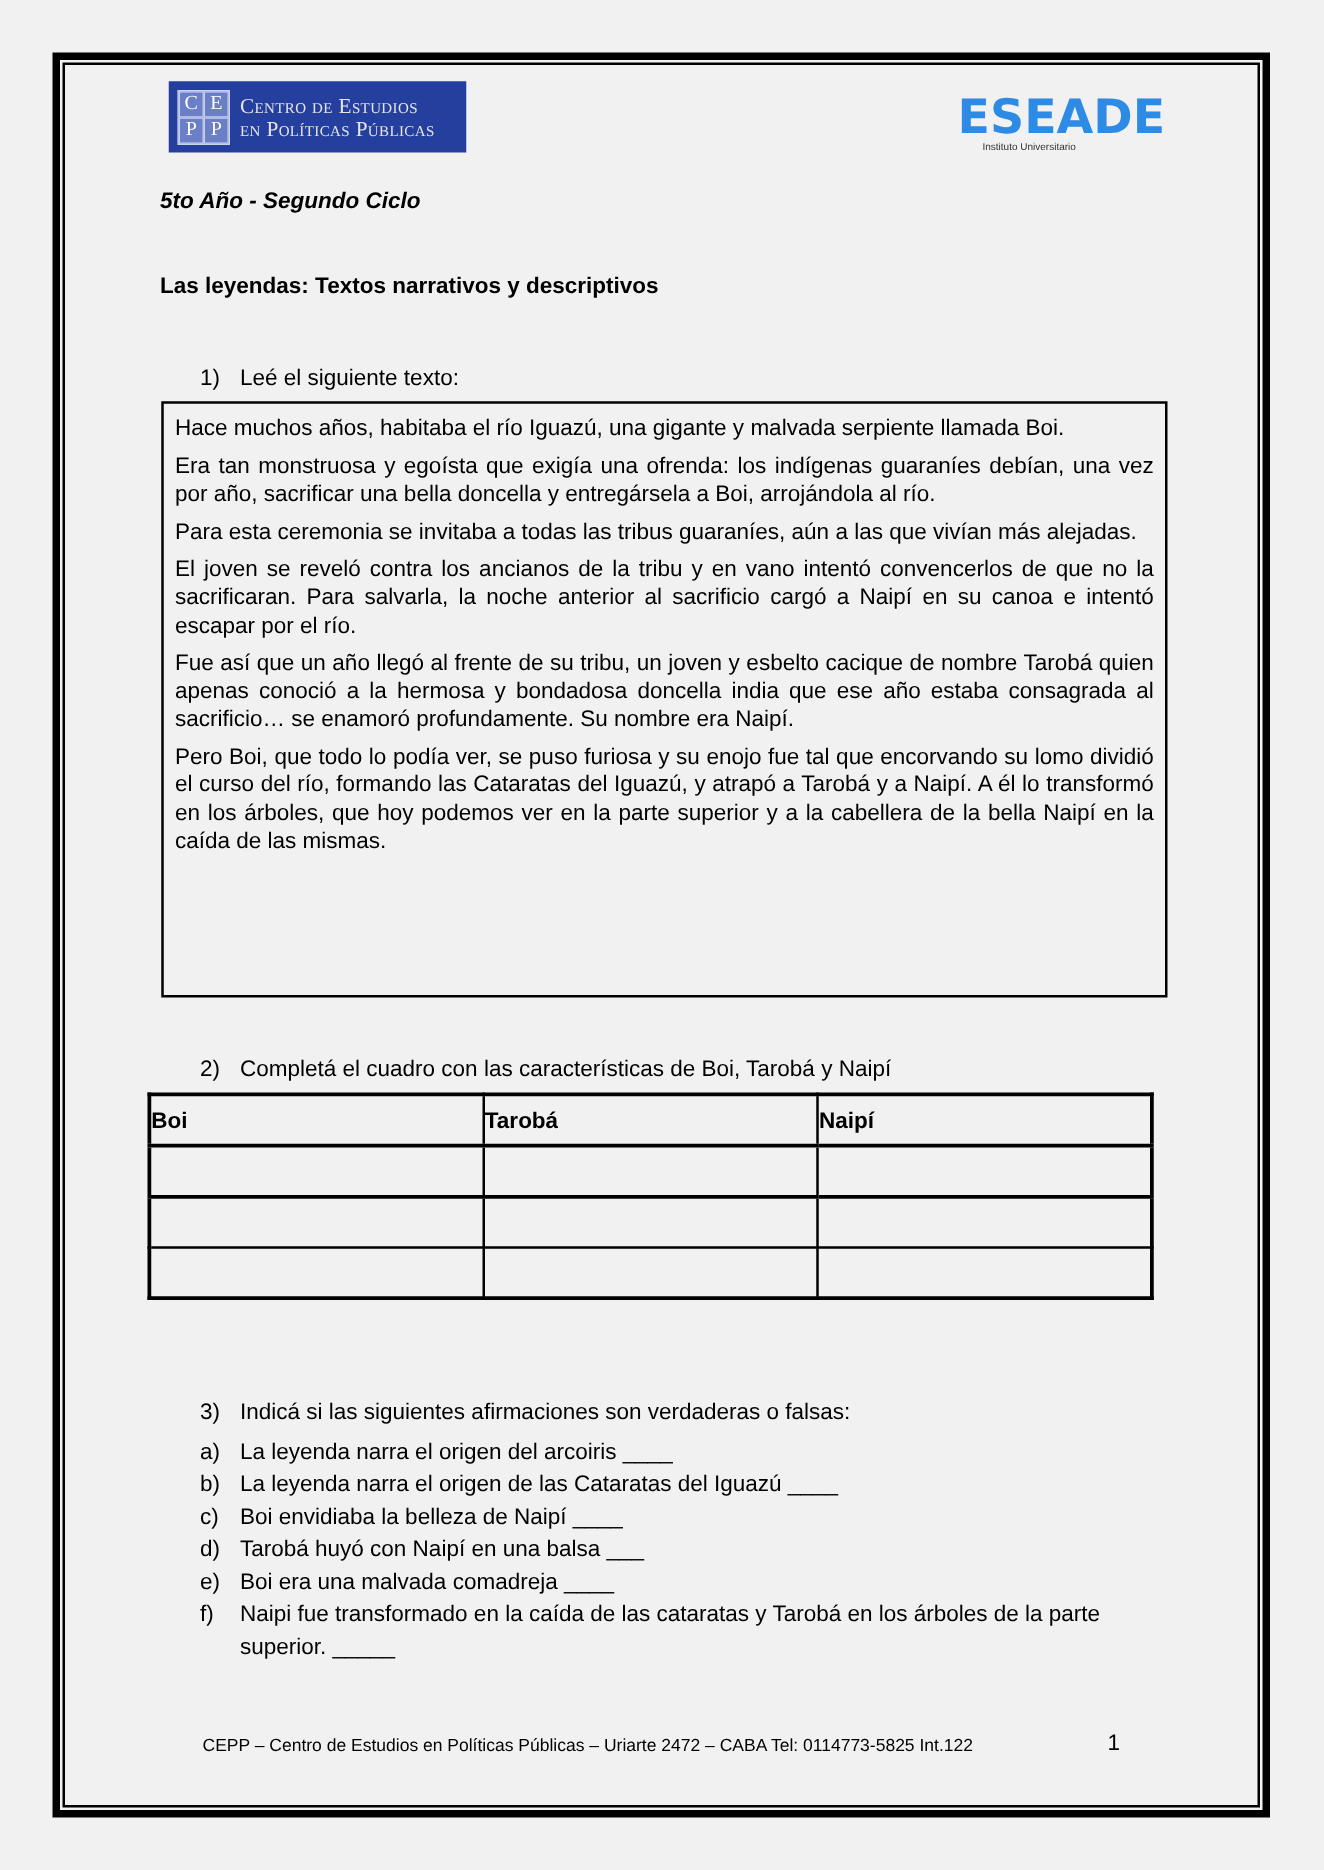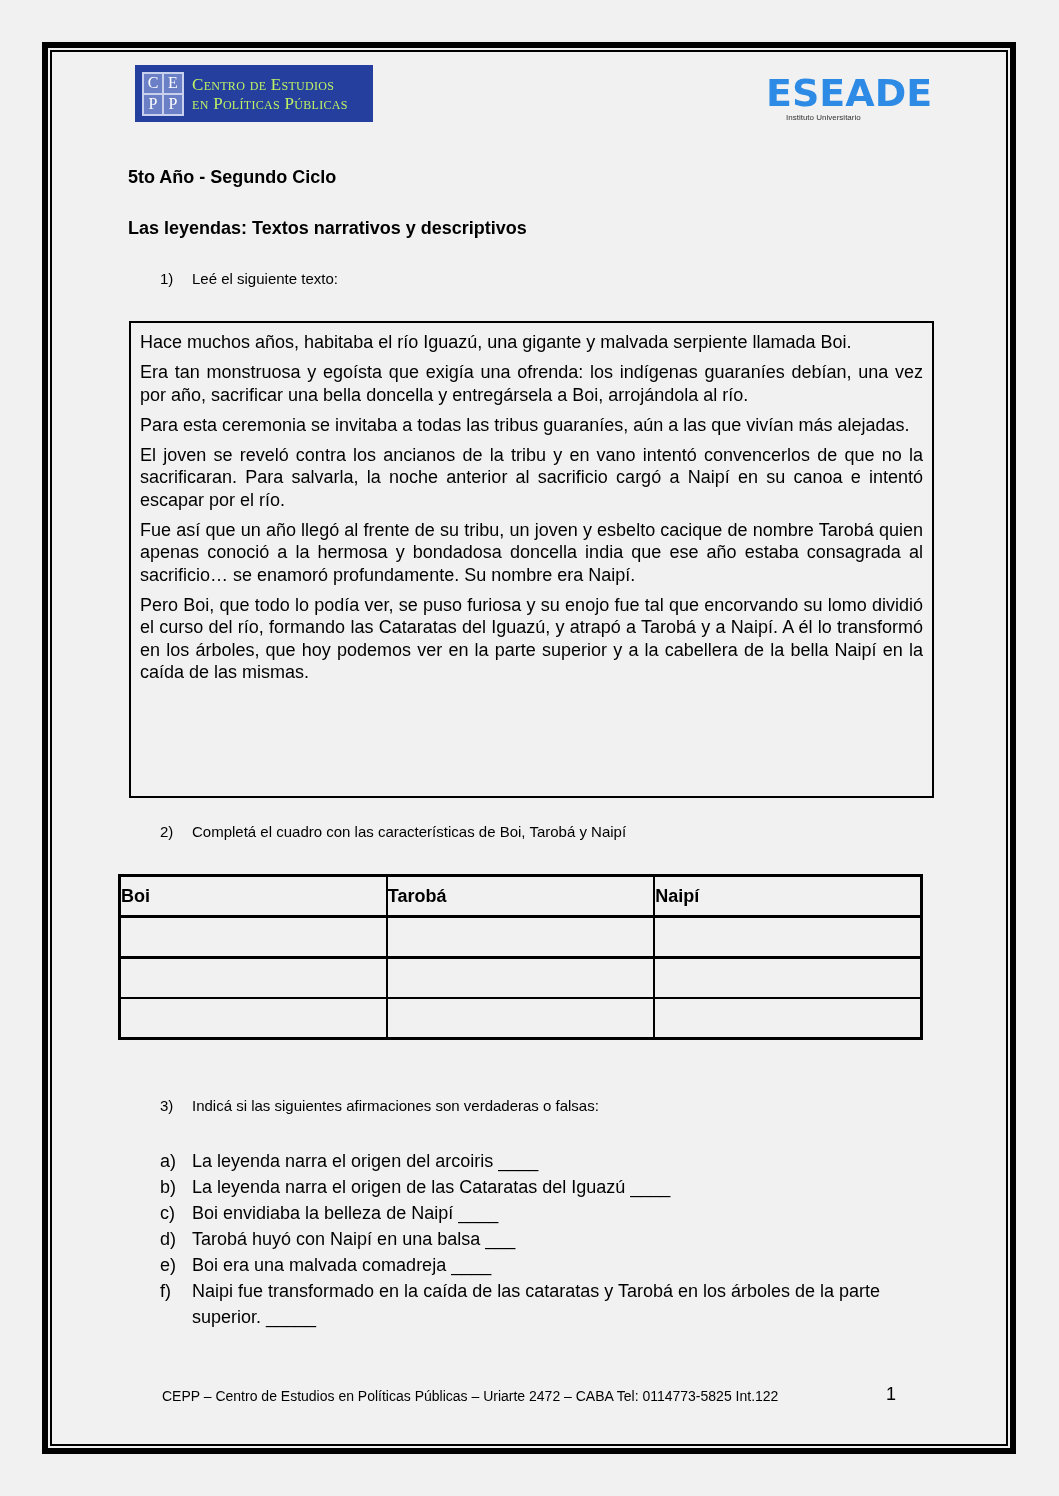--- a/index.html
+++ b/index.html
@@ -37,21 +37,21 @@
     border: 1px solid #c9d0ee;
     background: #6b7fc6;
   }
   .cepp-grid span {
     display: flex; align-items: center; justify-content: center;
     color: #fff; font-family: "Liberation Serif", serif; font-size: 16px;
     border: 1px solid #c9d0ee;
   }
   .cepp-text {
     margin-left: 8px;
-    color: #bef264;
+    color: #e5e5e5;
     font-family: "Liberation Serif", serif;
     font-variant: small-caps;
     font-size: 17px; line-height: 19px;
     letter-spacing: 0.3px;
   }
   
   .eseade-logo {
     position: absolute; left: 766px; top: 74px;
     width: 160px; text-align: left;
   }
@@ -61,21 +61,21 @@
     font-family: "DejaVu Sans", sans-serif;
   }
   .eseade-sub {
     color: #333; font-size: 8px; margin-top: 1px; margin-left: 20px;
   }
   .heading {
     position: absolute; left: 128px;
     font-weight: bold; font-size: 18px;
   }
   .q {
-    position: absolute; left: 160px; font-size: 15px;
+    position: absolute; left: 160px; font-size: 18px; margin-top: 22px;
   }
   .q .num { display: inline-block; width: 32px; }
   
   .reading-box {
     position: absolute; left: 129px; top: 321px;
     width: 805px; height: 477px;
     box-sizing: border-box;
     border: 2px solid #000;
     padding: 8px 9px 0 9px;
     font-size: 18px; line-height: 22.5px;
@@ -127,21 +127,21 @@
     <div>Centro de Estudios</div>
     <div>en Políticas Públicas</div>
   </div>
 </div>
 
 <div class="eseade-logo">
   <div class="eseade-word">ESEADE</div>
   <div class="eseade-sub">Instituto Universitario</div>
 </div>
 
-<div class="heading" style="top:167px;">5to Año - Segundo Ciclo</div>
+<div class="heading" style="top:150px;font-style:italic;">5to Año - Segundo Ciclo</div>
 <div class="heading" style="top:218px;">Las leyendas: Textos narrativos y descriptivos</div>
 
 <div class="q" style="top:270px;">
   <span class="num">1)</span><span>Leé el siguiente texto:</span>
 </div>
 
 <div class="reading-box">
   <p>Hace muchos años, habitaba el río Iguazú, una gigante y malvada serpiente llamada Boi.</p>
   <p>Era tan monstruosa y egoísta que exigía una ofrenda: los indígenas guaraníes debían, una vez por año, sacrificar una bella doncella y entregársela a Boi, arrojándola al río.</p>
   <p>Para esta ceremonia se invitaba a todas las tribus guaraníes, aún a las que vivían más alejadas.</p>

